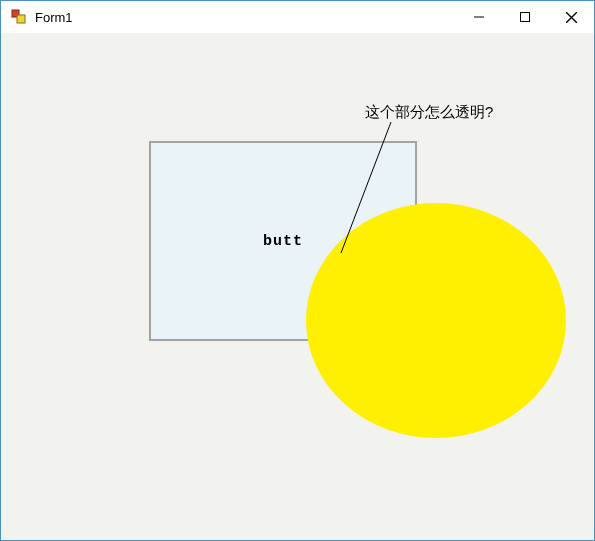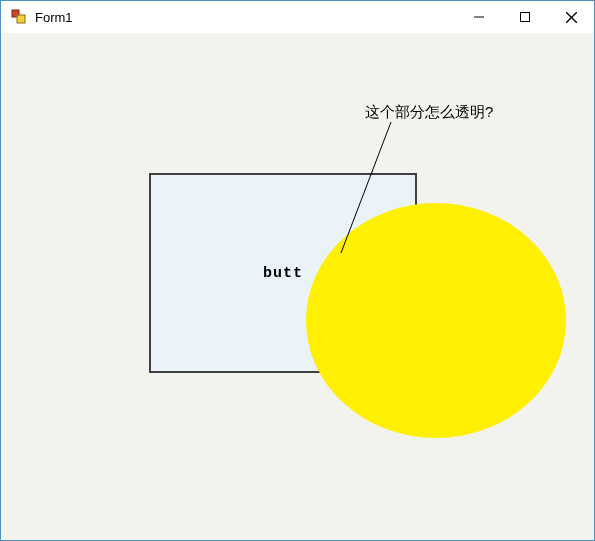--- a/index.html
+++ b/index.html
@@ -52,26 +52,25 @@
     background: #f2f2ee;
     overflow: hidden;
   }
   .panel {
     position: absolute;
     left: 148px;
     top: 108px;
     width: 268px;
     height: 200px;
     background: #e9f3f8;
-    border: 2px solid #404040;
+    border: 2px solid #a3a3a3;
     box-sizing: border-box;
     display: flex;
     align-items: center;
     justify-content: center;
-    margin-top: 32px;
   }
   .panel .btn-label {
     font-family: "Courier New", "SimSun", monospace;
     font-size: 15px;
     font-weight: bold;
     color: #000;
     letter-spacing: 1px;
   }
   .circle {
     position: absolute;

